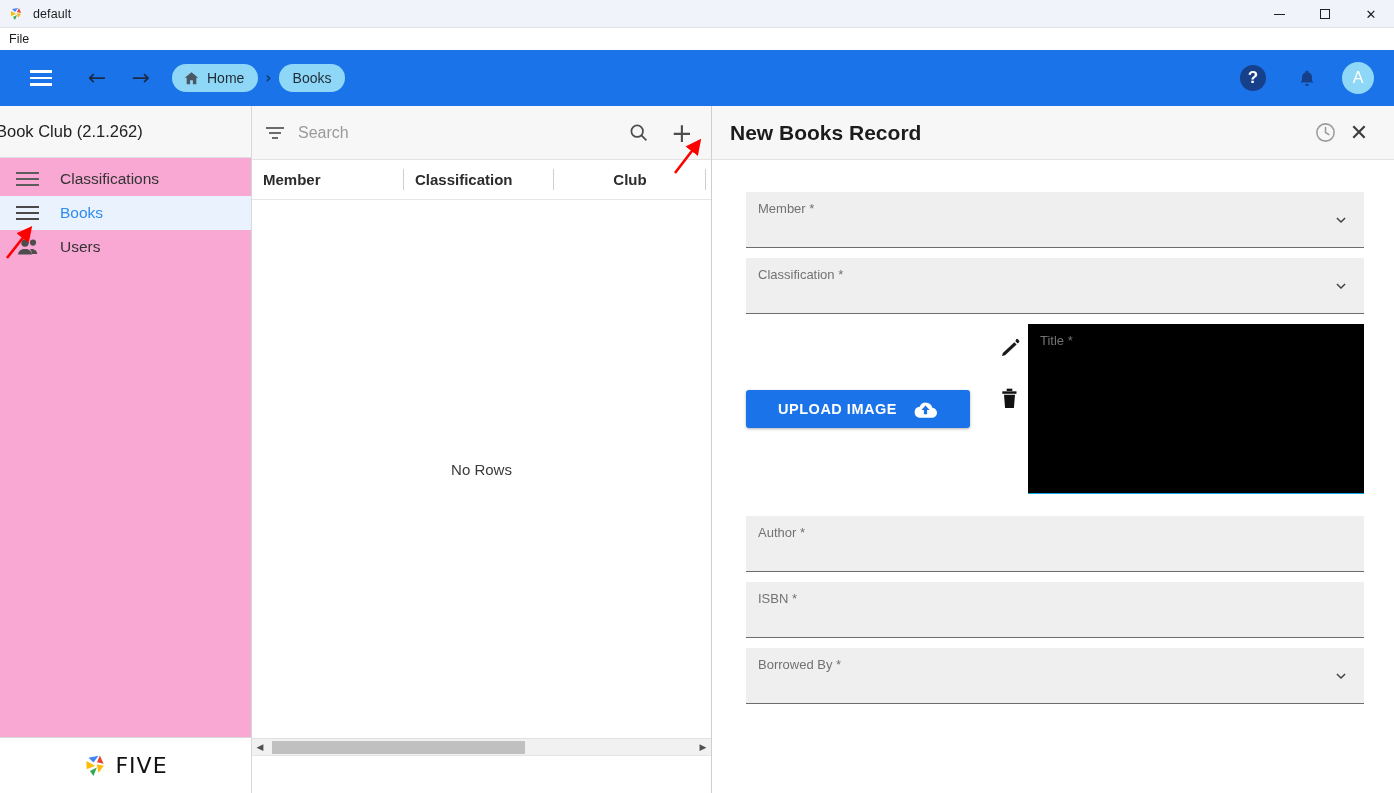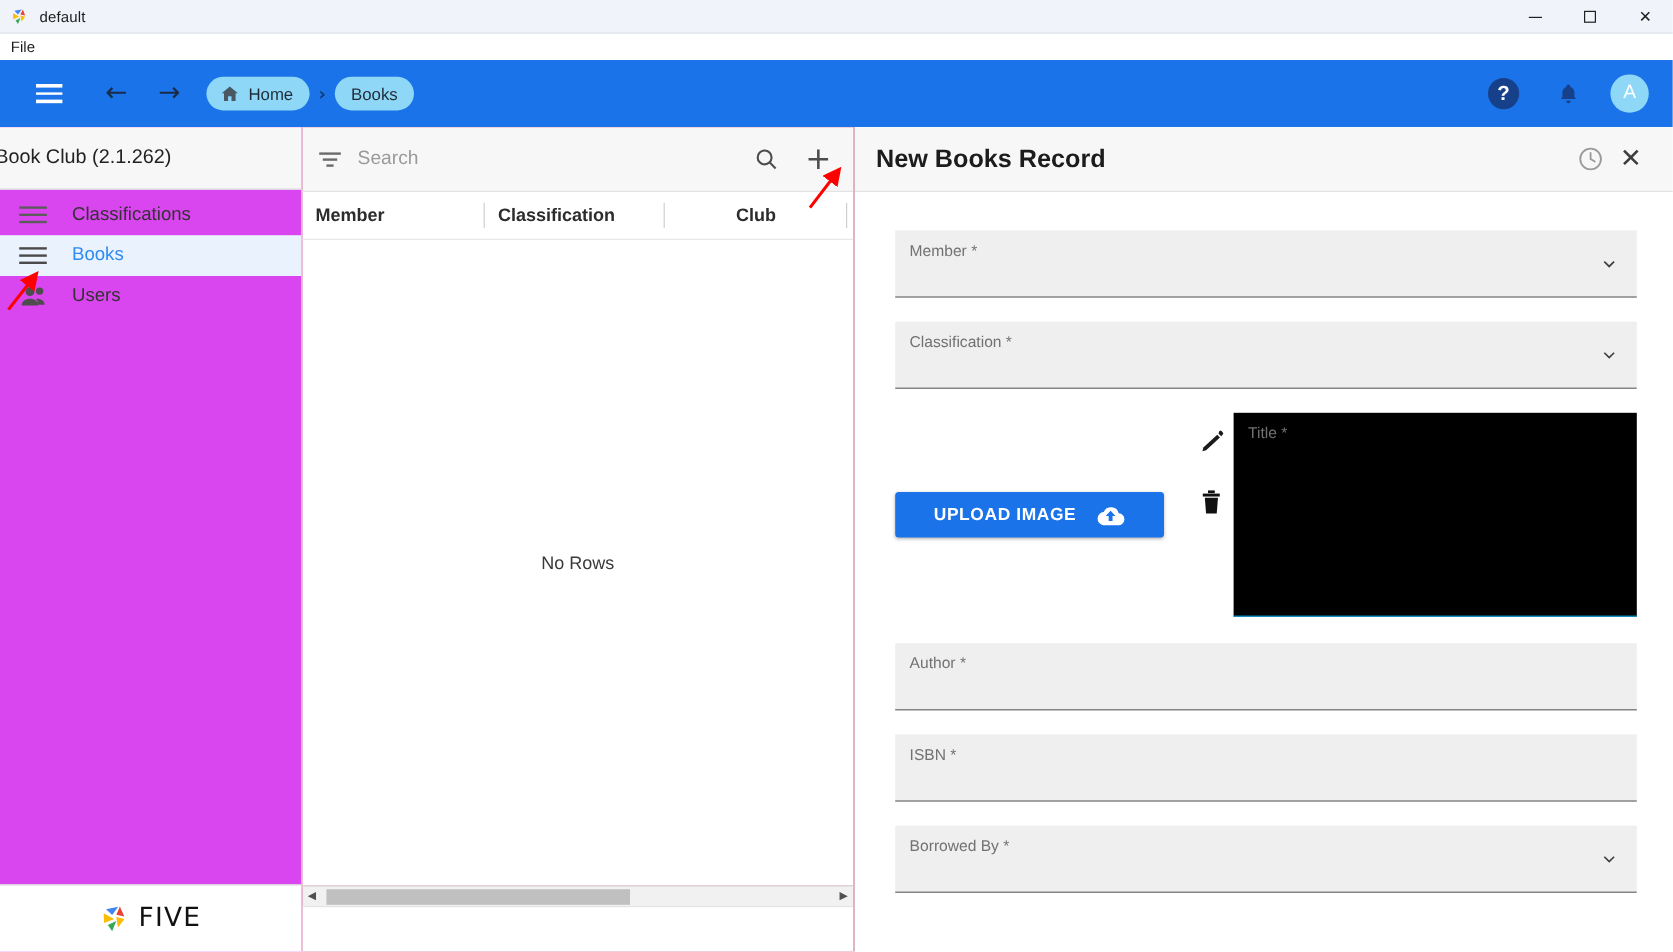--- a/index.html
+++ b/index.html
@@ -80,21 +80,21 @@
   }
 
   
   .workspace {
     position: absolute; top: 106px; left: 0; right: 0; bottom: 0;
     display: flex; background: #ffffff;
   }
 
   
   .sidebar {
-    width: 252px; background: #d946ef; position: relative;
+    width: 252px; background: #f9a8d4; position: relative;
     border-right: 1px solid #d8d8d8;
     display: flex; flex-direction: column;
   }
   .sidebar-header {
     height: 52px; background: #f7f7f7; border-bottom: 1px solid #e0e0e0;
     display: flex; align-items: center;
   }
   .sidebar-title {
     font-size: 16.5px; color: #222; white-space: nowrap;
     margin-left: -4px;
@@ -175,21 +175,21 @@
     height: 54px; background: #f7f7f7; border-bottom: 1px solid #e3e3e3;
     display: flex; align-items: center; padding: 0 18px 0 18px;
   }
   .detail-title { font-size: 21px; font-weight: bold; color: #1c1c1c; flex: 1; }
   .dh-ico { width: 34px; height: 34px; display:flex; align-items:center; justify-content:center; color:#8c8c8c; }
   .dh-ico.close { color: #3d3d3d; font-size: 22px; font-family:"DejaVu Sans",sans-serif; }
 
   .form-area { flex: 1; padding: 32px 30px 0 34px; overflow: hidden; }
   .field {
     background: #efefef; border-bottom: 1px solid #6c6c6c;
-    position: relative; margin-bottom: 20px;
+    position: relative; margin-bottom: 10px;
   }
   .field.small { height: 56px; }
   .field-label {
     position: absolute; left: 12px; top: 9px;
     font-size: 13px; color: #727272;
   }
   .chevron {
     position: absolute; right: 16px; top: 50%; transform: translateY(-50%);
     width: 14px; height: 14px;
   }

